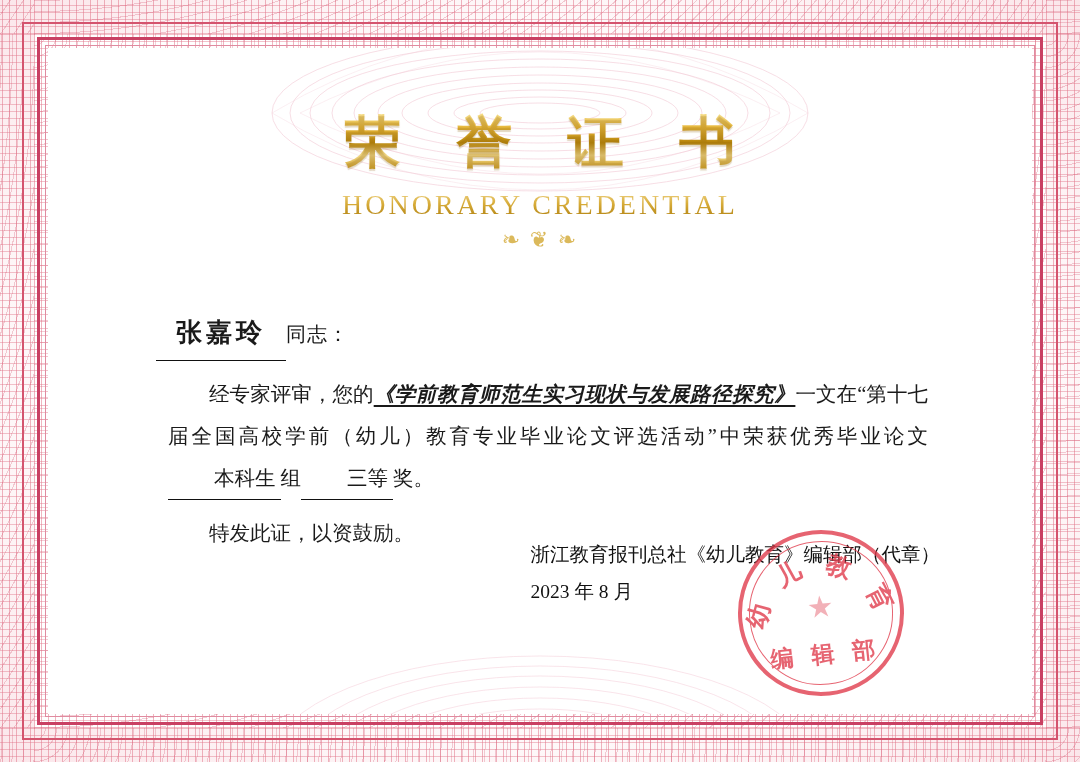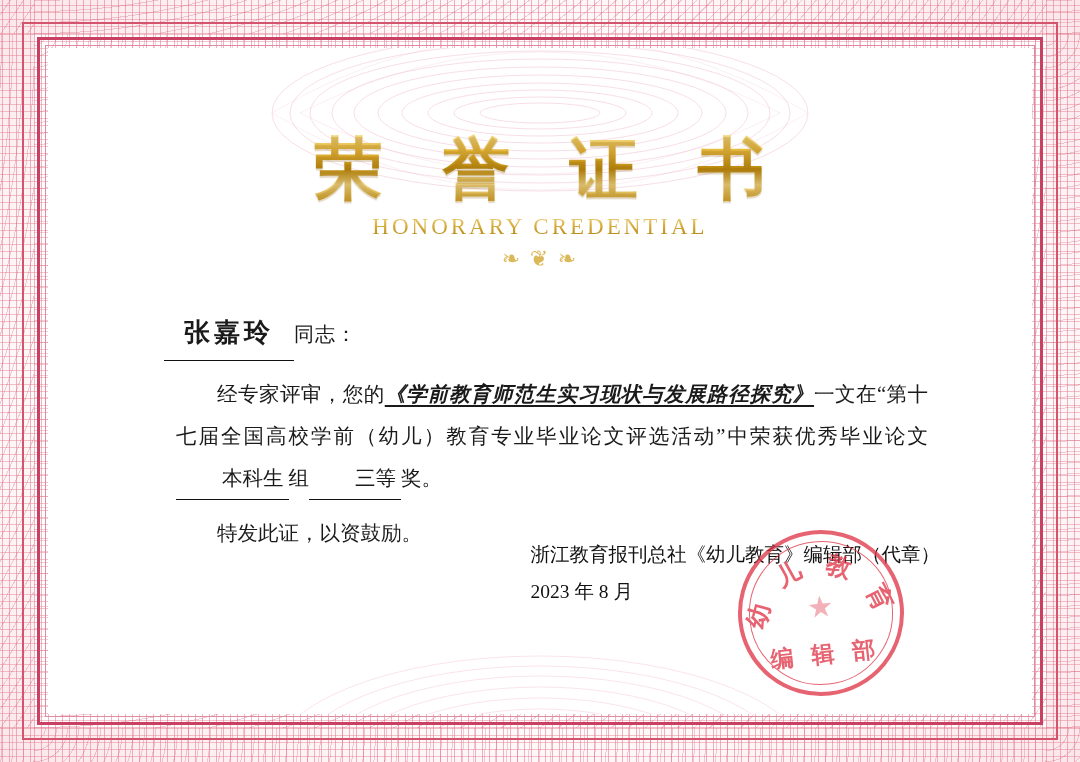--- a/index.html
+++ b/index.html
@@ -106,54 +106,53 @@
 
   .title-block {
     position: absolute;
     top: 62px;
     left: 0;
     right: 0;
     text-align: center;
   }
   .main-title {
     font-family: "DejaVu Serif", "Liberation Serif", serif;
-    font-size: 68px;
+    font-size: 56px;
     font-weight: bold;
     letter-spacing: 18px;
     text-indent: 18px;
     line-height: 1.12;
     background: linear-gradient(180deg, #f7e6a0 0%, #e8b93c 28%, #b8860b 52%, #f2d98a 72%, #c9950f 100%);
     -webkit-background-clip: text;
     background-clip: text;
     color: transparent;
     text-shadow: 0 2px 1px rgba(140,95,10,0.25);
-    margin-top: 20px;
   }
   .sub-title {
-    margin-top: 8px;
+    margin-top: 16px;
     font-family: "Liberation Serif", serif;
-    font-size: 23px;
+    font-size: 28px;
     letter-spacing: 3px;
     background: linear-gradient(180deg, #f3dc9a 0%, #d8ad3a 45%, #a9790a 100%);
     -webkit-background-clip: text;
     background-clip: text;
     color: transparent;
   }
   .flourish {
     margin-top: 6px;
     color: #d8b24a;
     font-size: 22px;
     letter-spacing: 2px;
     opacity: 0.9;
   }
 
   .body-block {
     position: absolute;
     top: 258px;
-    left: 116px;
+    left: 108px;
     right: 92px;
     color: #1a1a1a;
     font-size: 20.5px;
     line-height: 2.05;
     text-align: justify;
   }
 
   .salutation {
     margin-bottom: 6px;
     white-space: nowrap;

